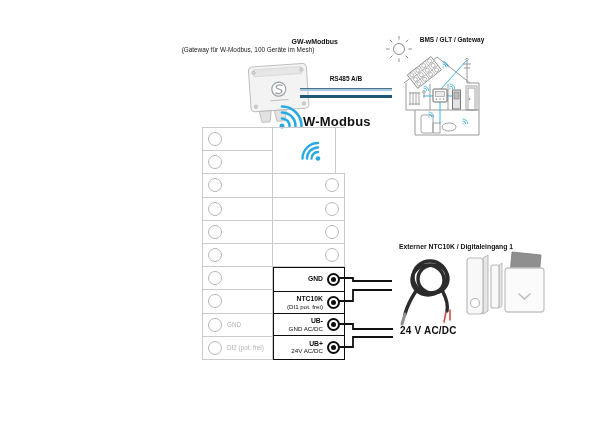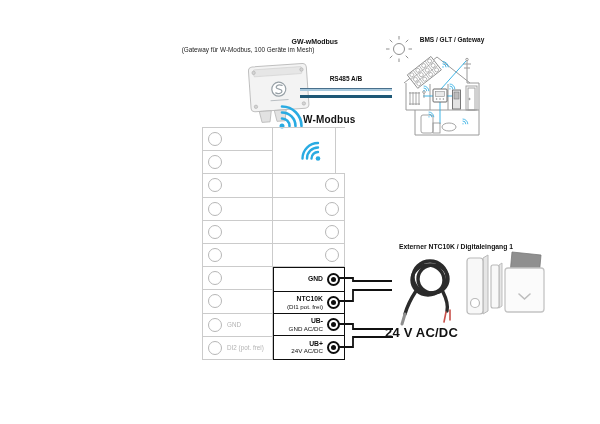--- a/index.html
+++ b/index.html
@@ -10,23 +10,23 @@
   .abs{position:absolute;}
   
   #hdr-title{left:230px;top:38px;width:108px;text-align:right;font-size:7px;font-weight:bold;}
   #hdr-sub{left:160px;top:46px;width:176px;text-align:center;font-size:6.4px;color:#222;}
   
   #rs485-label{left:300px;top:75px;width:92px;text-align:center;font-size:6.5px;font-weight:bold;}
   #rs485-l1{left:300px;top:88px;width:92px;height:2.4px;background:#a8c9dd;border-top:1px solid #4a708c;}
   #rs485-l2{left:300px;top:95px;width:92px;height:2.8px;background:#1e5876;}
   
   #bms-label{left:404px;top:36px;width:96px;text-align:center;font-size:6.5px;font-weight:bold;}
-  #wmodbus-label{left:303px;top:114px;font-size:10px;font-weight:bold;letter-spacing:.2px;}
+  #wmodbus-label{left:303px;top:114px;font-size:13px;font-weight:bold;letter-spacing:.2px;}
   #ext-label{left:399px;top:243px;font-size:6.8px;font-weight:bold;}
-  #pwr-label{left:385px;top:325px;font-size:13px;font-weight:bold;letter-spacing:.2px;}
+  #pwr-label{left:400px;top:325px;font-size:10px;font-weight:bold;letter-spacing:.2px;}
   
   #tbl{left:202px;top:127px;width:142px;height:232px;border-top:1px solid #cbcbcb;border-left:1px solid #cbcbcb;}
   .lrow{position:absolute;left:0;width:70px;height:23.2px;border-right:1px solid #cbcbcb;border-bottom:1px solid #cbcbcb;
         box-sizing:border-box;display:flex;align-items:center;gap:5px;padding-left:5px;}
   .rrow{position:absolute;left:70px;width:72px;height:23.2px;border-right:1px solid #cbcbcb;border-bottom:1px solid #cbcbcb;
         box-sizing:border-box;display:flex;align-items:center;justify-content:flex-end;padding-right:5px;}
   .circ{width:12px;height:12px;border:1.3px solid #b7b7b7;border-radius:50%;background:#fff;flex:0 0 auto;}
   .gray-lab{font-size:6.3px;color:#b3b3b3;}
   #merged{position:absolute;left:70px;top:0;width:72px;height:46.4px;border-bottom:1px solid #cbcbcb;box-sizing:border-box;
         display:flex;align-items:center;justify-content:center;}

